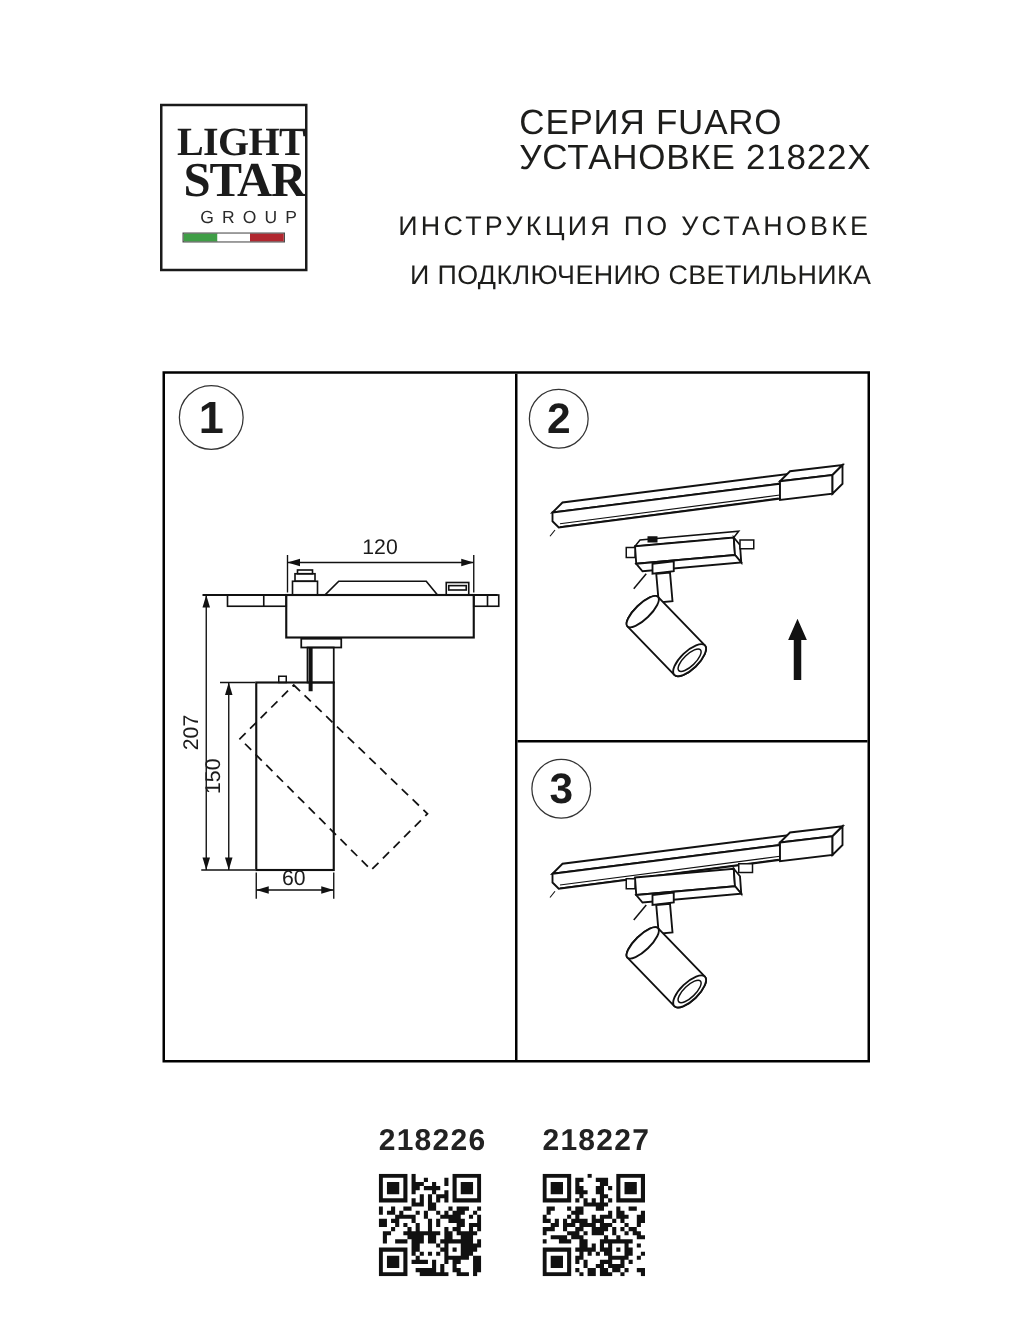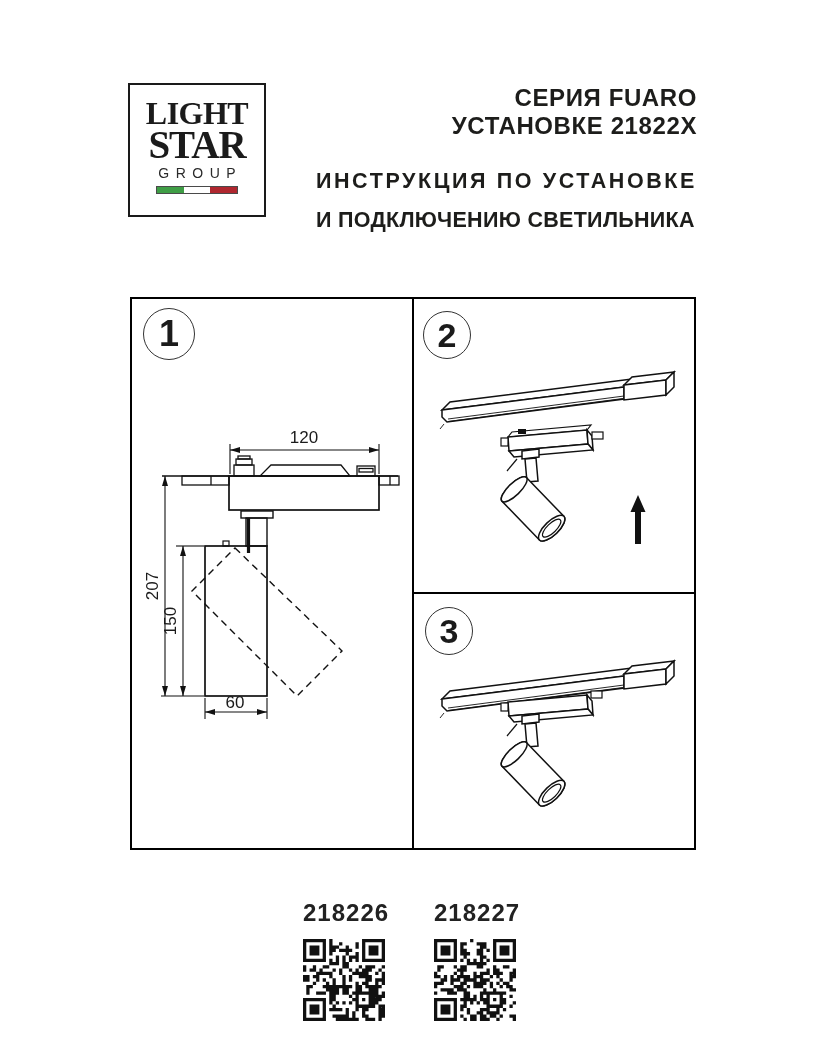--- a/index.html
+++ b/index.html
@@ -3,45 +3,45 @@
 <meta charset="utf-8">
 <style>
   * { margin:0; padding:0; box-sizing:border-box; }
   html,body { background:#ffffff; }
   .page {
     position:relative; width:826px; height:1063px; background:#ffffff;
     font-family:"Liberation Sans", sans-serif; color:#1d1d1b; overflow:hidden;
   }
   
   .logo-box {
-    position:absolute; left:128px; top:83px; width:138px; height:134px;
-    border:2px solid #1a1a1a; text-align:center; background:#fff;
+    position:absolute; left:128px; top:83px; width:118px; height:134px;
+    border:2px solid #1a1a1a; text-align:right; background:#fff;
   }
   .logo-light {
     font-family:"Liberation Serif", serif; font-weight:bold;
     font-size:32px; line-height:30px; margin-top:13px; letter-spacing:-0.5px; color:#1b1b1b;
   }
   .logo-star {
     font-family:"Liberation Serif", serif; font-weight:bold;
     font-size:39px; line-height:34px; letter-spacing:-1px; color:#1b1b1b;
   }
   .logo-group {
     font-size:14px; letter-spacing:6.5px; text-indent:6.5px; color:#2a2a2a;
     margin-top:3px; font-weight:normal;
   }
   .logo-flag { width:82px; height:8px; margin:5px auto 0; display:flex; border:1px solid #4a4a4a; }
   .logo-flag span { flex:1; height:100%; }
   
   .header-series {
-    position:absolute; top:84px; right:129px; text-align:right;
-    font-weight:bold; font-size:24px; line-height:28px; letter-spacing:0.6px;
+    position:absolute; top:84px; right:129px; 
+    font-weight:normal; font-size:28px; line-height:28px; letter-spacing:0.6px;
   }
   .header-instruction {
-    position:absolute; top:168px; right:129px; text-align:left;
-    font-weight:bold; font-size:21.5px; line-height:26.5px;
+    position:absolute; top:168px; right:129px; text-align:right;
+    font-weight:normal; font-size:21.5px; line-height:26.5px;
   }
   .spaced-1 { letter-spacing:2.6px; }
   .spaced-2 { letter-spacing:0.3px;margin-top:12px; }
   
   .figure-grid {
     position:absolute; left:130px; top:297px; width:566px; height:553px;
     border:2px solid #000; display:flex; background:#fff;
   }
   .panel-1 { width:282px; border-right:2px solid #000; position:relative; }
   .right-col { flex:1; display:flex; flex-direction:column; }

